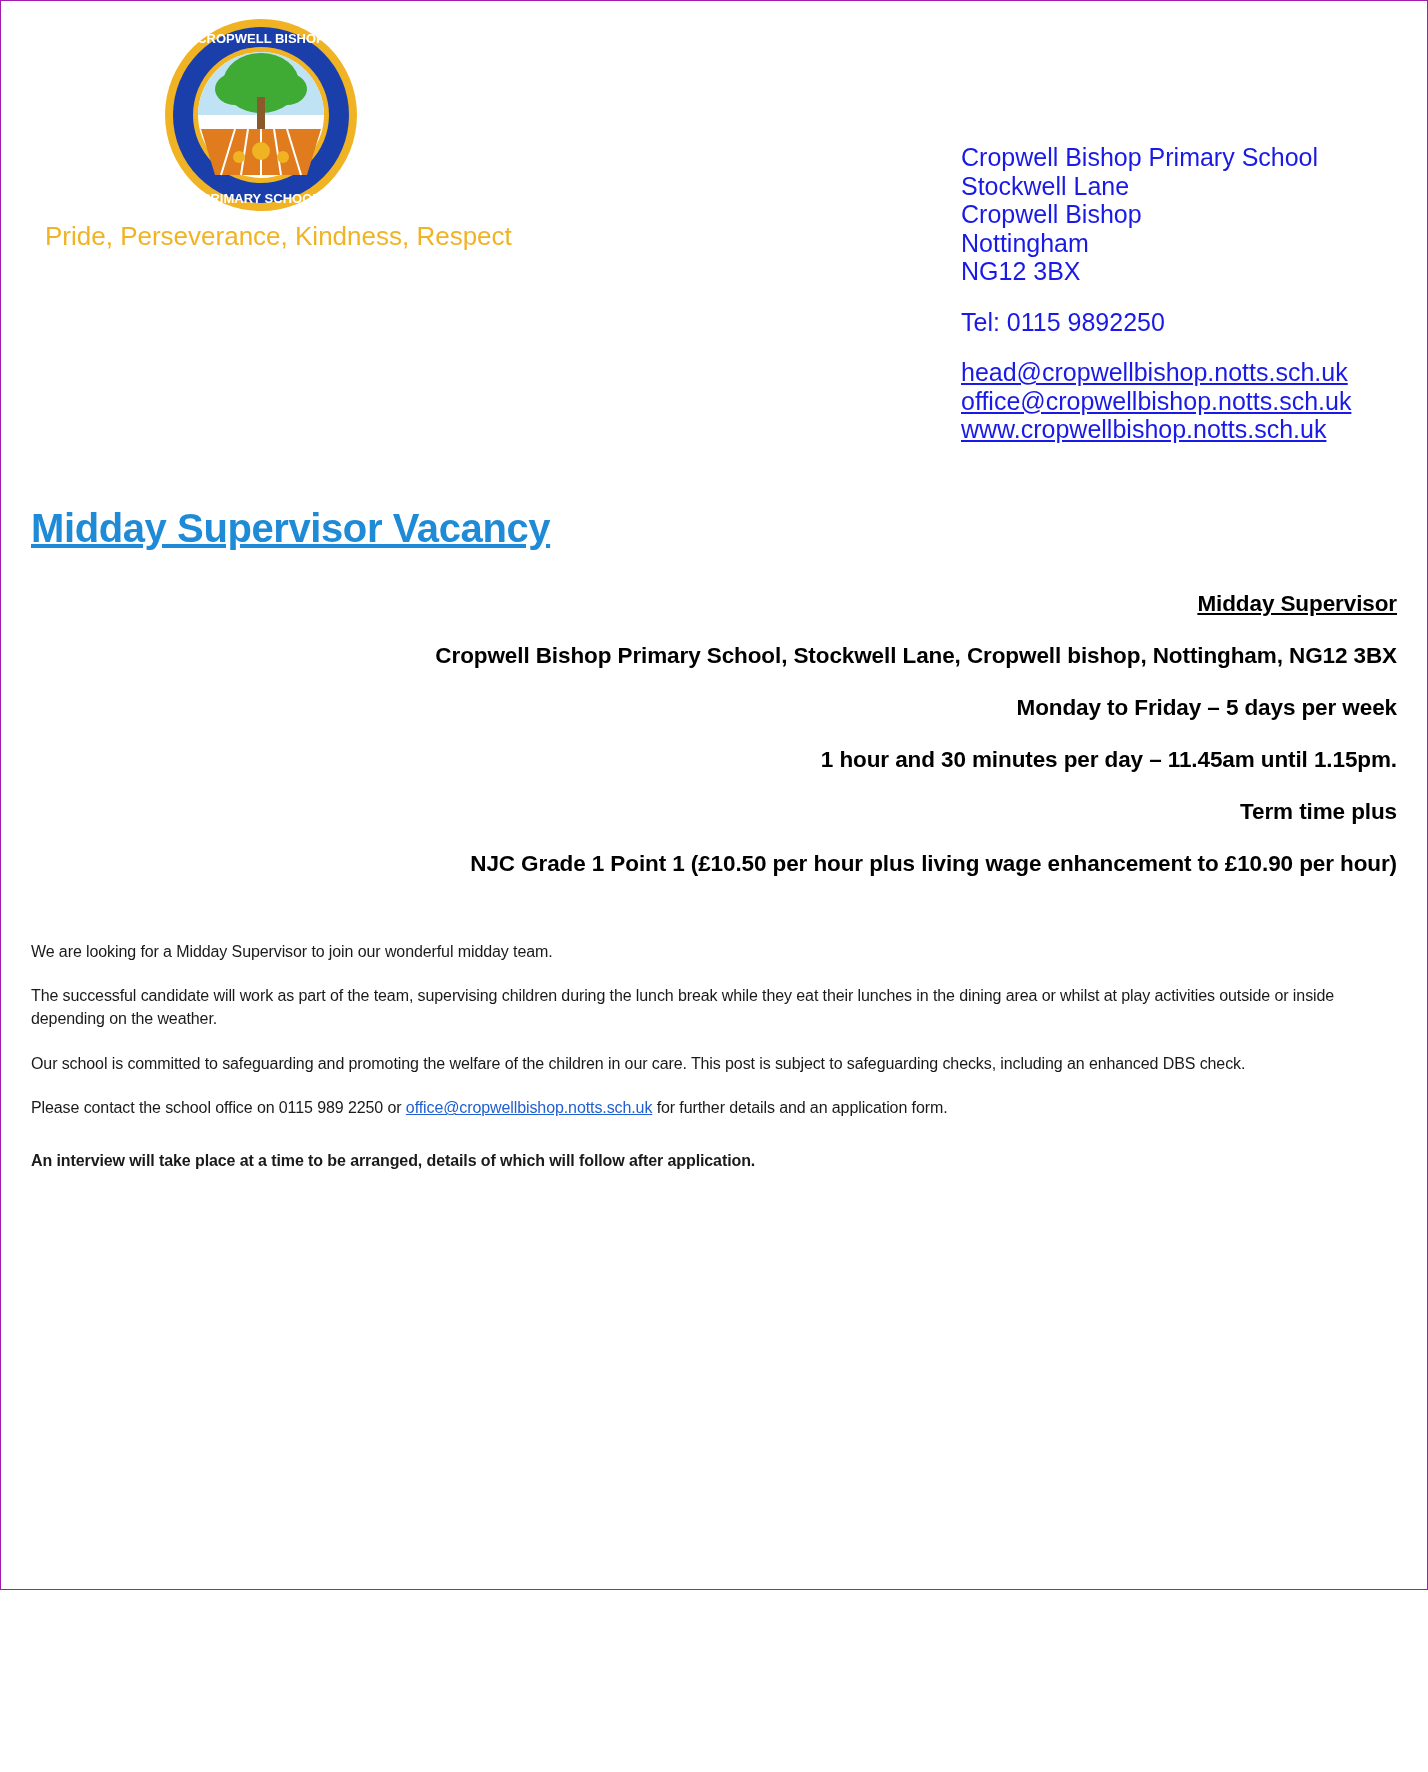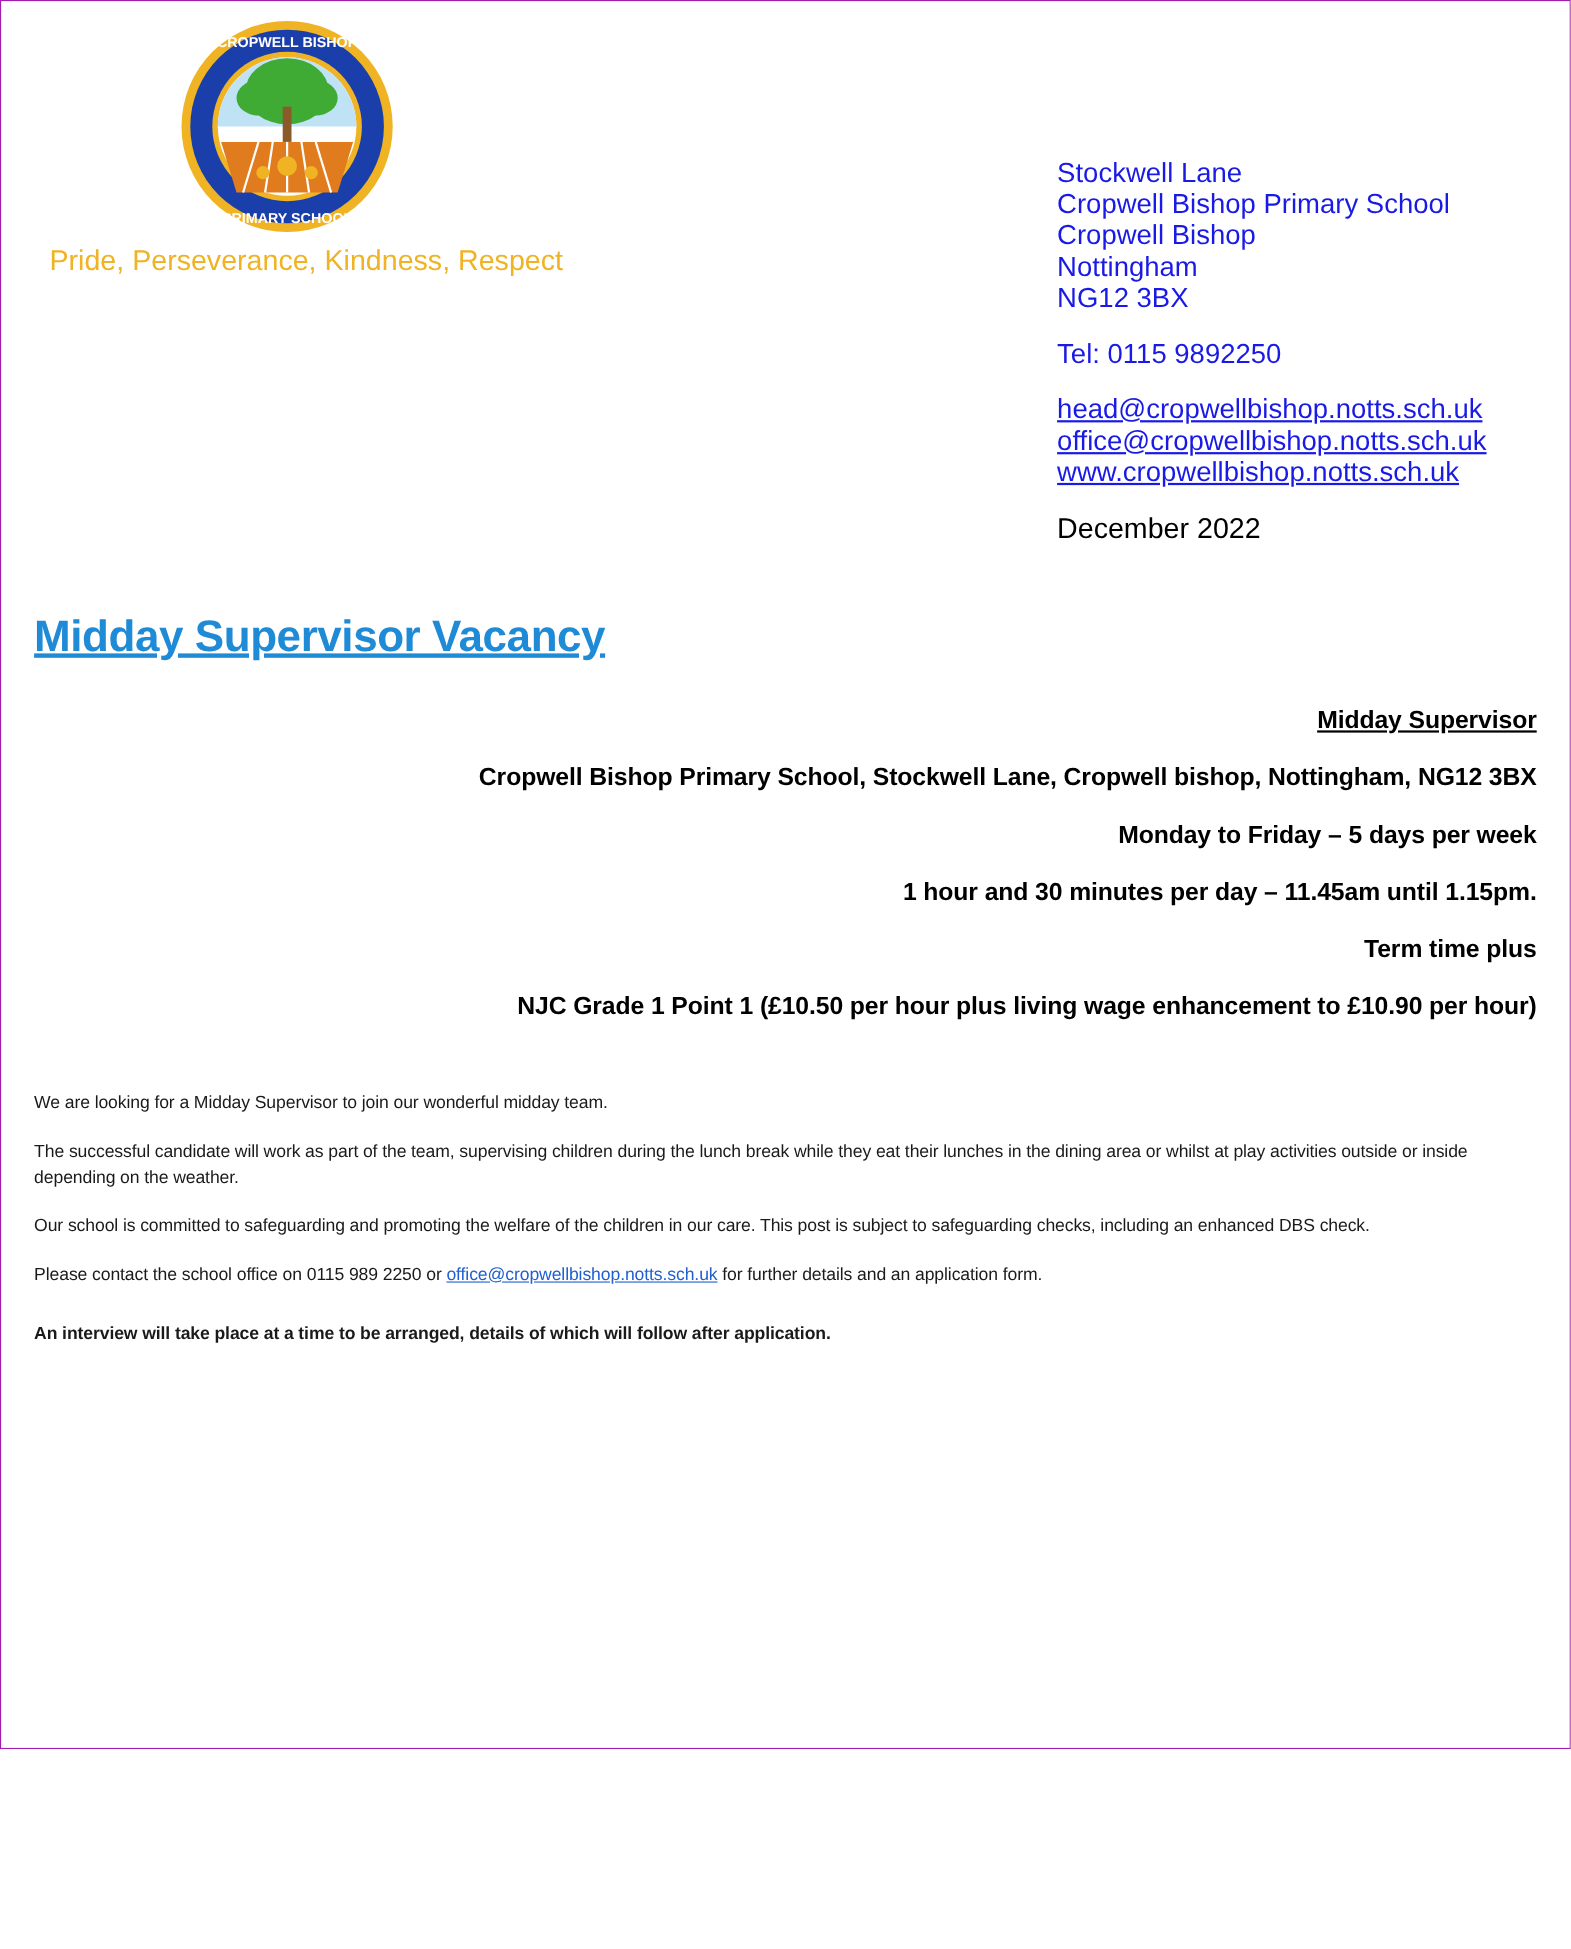--- a/index.html
+++ b/index.html
@@ -148,35 +148,34 @@
           <circle cx="78" cy="142" r="6" fill="#f0b323"></circle>
           <circle cx="122" cy="142" r="6" fill="#f0b323"></circle>
           <path d="M100 100 A 70 70 0 0 1 100 100" fill="none"></path>
           <text x="100" y="28" font-size="13" font-weight="bold" fill="#ffffff" text-anchor="middle" font-family="Liberation Sans, sans-serif">CROPWELL BISHOP</text>
           <text x="100" y="188" font-size="13" font-weight="bold" fill="#ffffff" text-anchor="middle" font-family="Liberation Sans, sans-serif">PRIMARY SCHOOL</text>
         </svg>
         <div class="motto">Pride, Perseverance, Kindness, Respect</div>
       </div>
 
       <div class="header-right">
+        <div class="addr-line">Cropwell Bishop Primary School</div>
         <div class="addr-line">Stockwell Lane</div>
-        <div class="addr-line">Cropwell Bishop Primary School</div>
         <div class="addr-line">Cropwell Bishop</div>
         <div class="addr-line">Nottingham</div>
         <div class="addr-line">NG12 3BX</div>
 
         <div class="tel">Tel:  0115 9892250</div>
 
         <div class="contacts">
           <a href="#">head@cropwellbishop.notts.sch.uk</a>
           <a href="#">office@cropwellbishop.notts.sch.uk</a>
           <a href="#">www.cropwellbishop.notts.sch.uk</a>
         </div>
 
-        <div class="date">December 2022</div>
       </div>
     </div>
 
     <div class="title">Midday Supervisor Vacancy</div>
 
     <div class="facts">
       <div class="fact first">Midday Supervisor</div>
       <div class="fact">Cropwell Bishop Primary School, Stockwell Lane, Cropwell bishop, Nottingham, NG12 3BX</div>
       <div class="fact">Monday to Friday – 5 days per week</div>
       <div class="fact">1 hour and 30 minutes per day – 11.45am until 1.15pm.</div>

